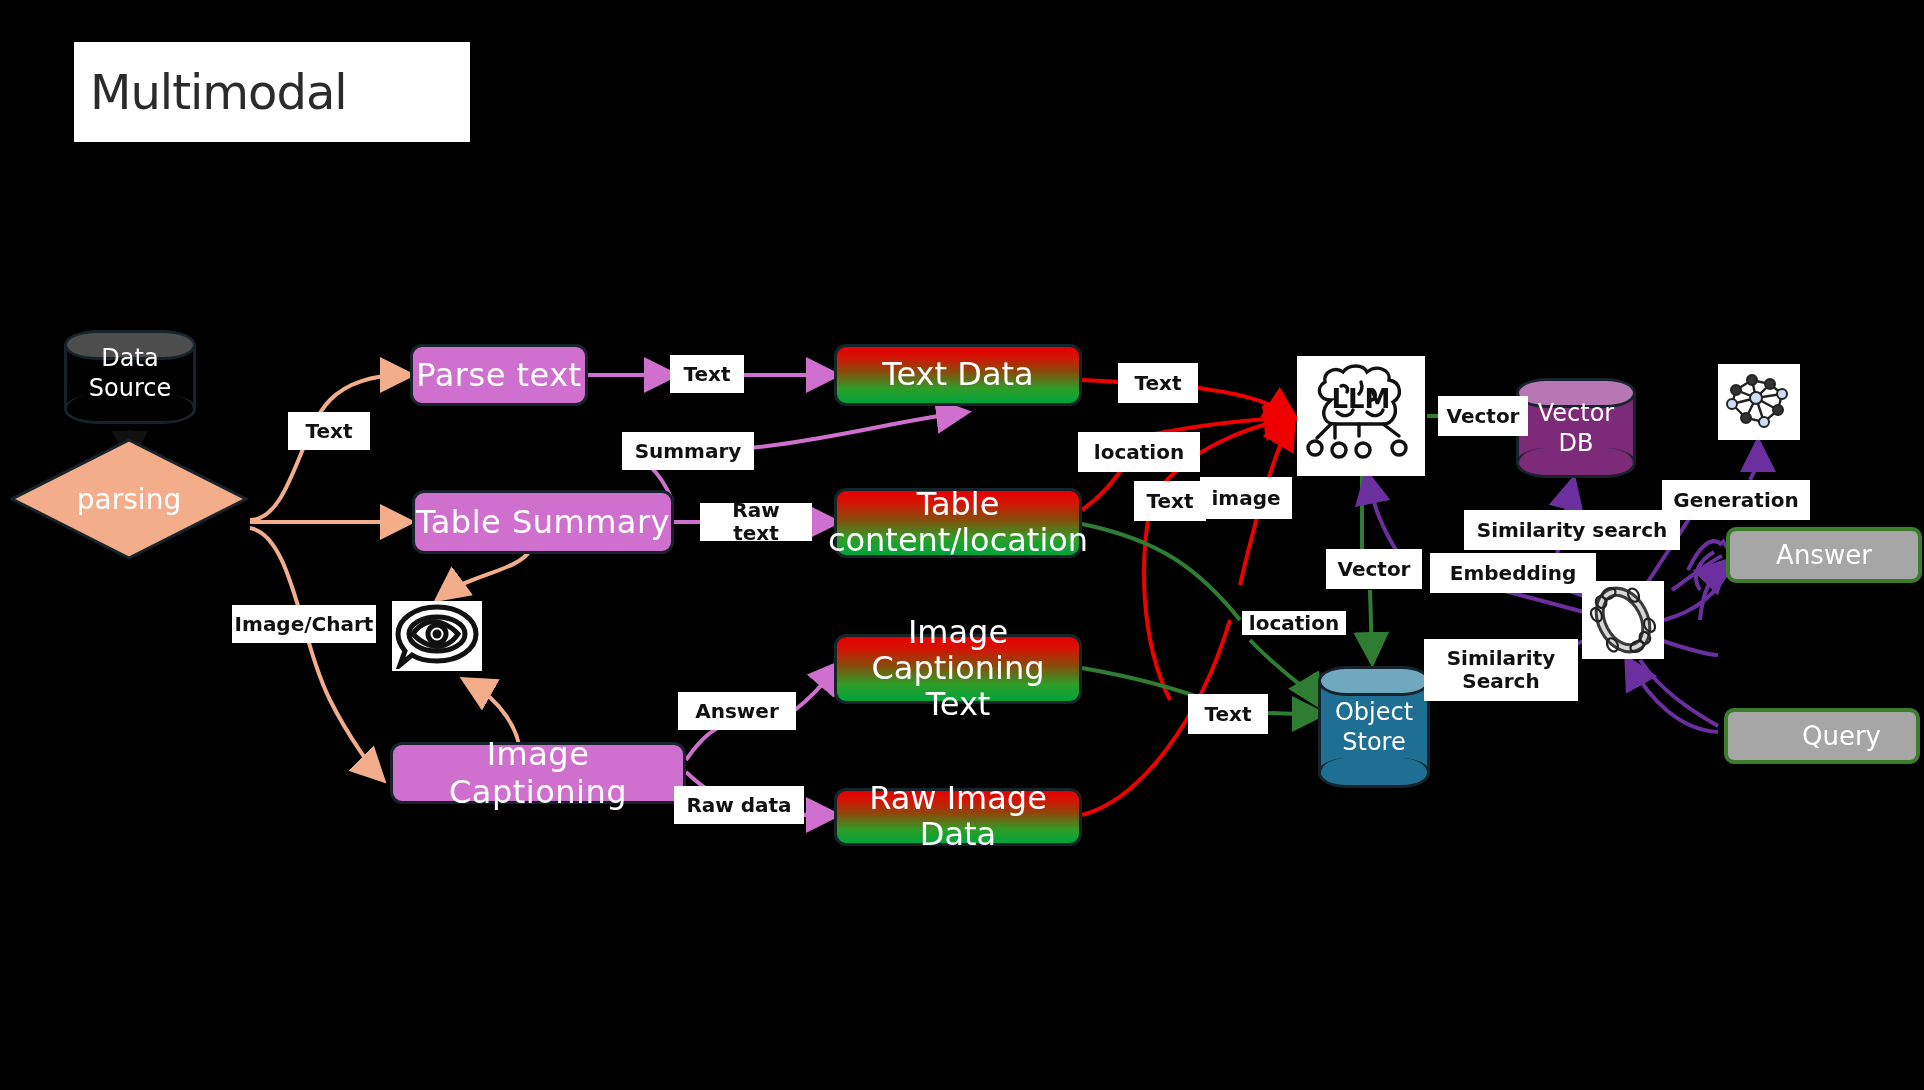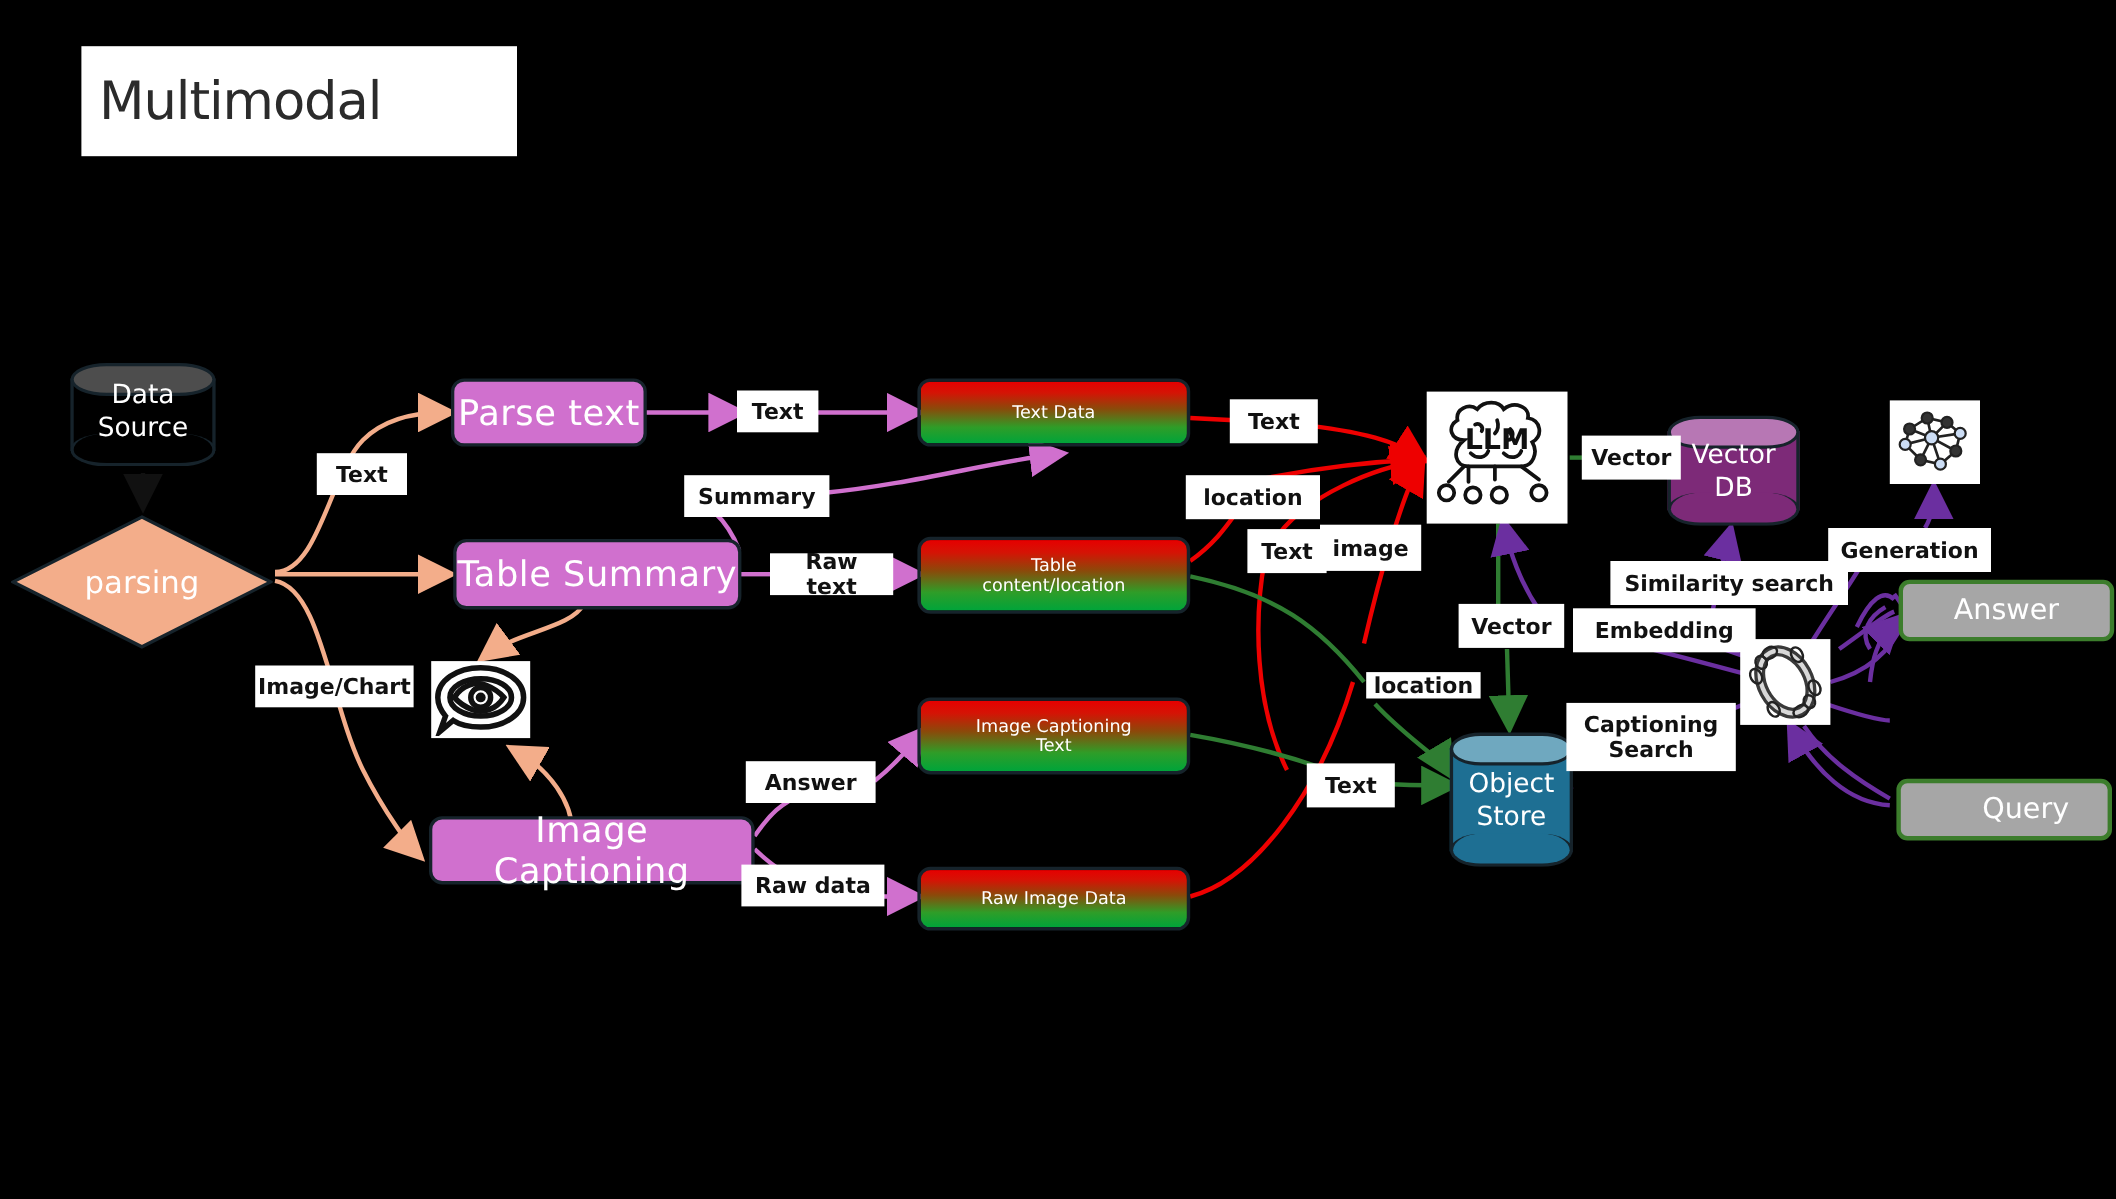--- a/index.html
+++ b/index.html
@@ -22,21 +22,21 @@
     border-radius:12px;color:#fff;display:flex;align-items:center;
     justify-content:center;text-align:center;font-size:32px;
     box-sizing:border-box;letter-spacing:.5px;
   }
 
   
   .gbox{
     position:absolute;border:3px solid #16232b;border-radius:12px;
     background:linear-gradient(180deg,#e60000 0%,#d41405 18%,#8a4a0a 44%,#2f9d28 74%,#00a43a 100%);
     color:#fff;display:flex;flex-direction:column;align-items:center;
-    justify-content:center;text-align:center;font-size:16px;line-height:1.12;
+    justify-content:center;text-align:center;font-size:32px;line-height:1.12;
     box-sizing:border-box;
   }
 
   
   .graybox{
     position:absolute;background:#a6a6a6;border:4px solid #3c7d2c;
     border-radius:10px;color:#fff;display:flex;align-items:center;
     justify-content:center;font-size:26px;box-sizing:border-box;
   }
 
@@ -73,21 +73,21 @@
   #vectordb .top{background:#b777b4;}
   #vectordb .bot{background:#7d2a78;}
 
   
   #objectstore{left:1318px;top:666px;width:112px;height:122px;}
   #objectstore .body{background:#1e6f93;}
   #objectstore .top{background:#6fa8bf;}
   #objectstore .bot{background:#1e6f93;}
 
   
-  #parsing{position:absolute;left:10px;top:468px;width:238px;height:122px;text-align:center;}
+  #parsing{position:absolute;left:10px;top:438px;width:238px;height:122px;text-align:center;}
   #parsing svg{position:absolute;inset:0;}
   #parsing .txt{position:absolute;inset:0;display:flex;align-items:center;
       justify-content:center;color:#fff;font-size:28px;}
 
   
   .icontile{position:absolute;background:#fff;display:flex;
       align-items:center;justify-content:center;box-sizing:border-box;}
 
   #llm-icon{left:1297px;top:356px;width:128px;height:120px;}
   #eye-icon{left:392px;top:601px;width:90px;height:70px;}
@@ -387,19 +387,19 @@
 
   <div class="elabel" style="left:1438px;top:396px;width:90px;height:40px;">Vector</div>
 
   <div class="elabel" style="left:1326px;top:549px;width:96px;height:40px;">Vector</div>
 
   <div class="elabel" style="left:1464px;top:510px;width:216px;height:40px;">Similarity search</div>
 
   <div class="elabel" style="left:1430px;top:553px;width:166px;height:40px;">Embedding</div>
 
   <div class="elabel" style="left:1424px;top:639px;width:154px;height:62px;flex-direction:column;">
-    <div>Captioning</div>
+    <div>Similarity</div>
     <div>Search</div>
   </div>
 
   <div class="elabel" style="left:1662px;top:480px;width:148px;height:40px;">Generation</div>
 
 </div>
 
 </body></html>

